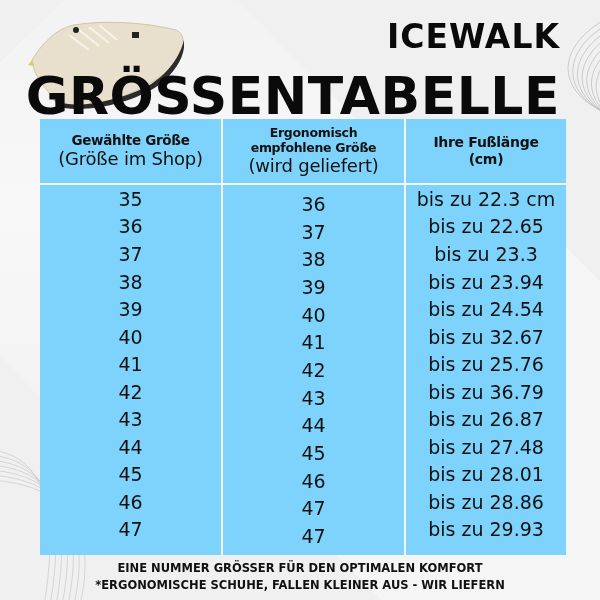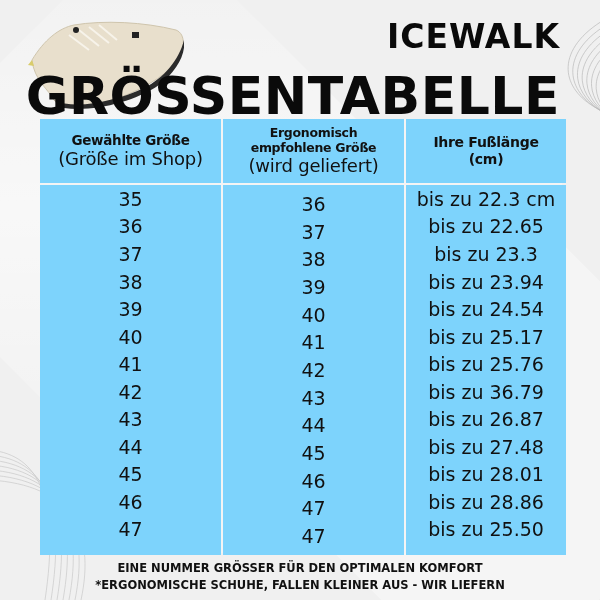--- a/index.html
+++ b/index.html
@@ -142,27 +142,27 @@
     <div class="val" style="top:313px">47</div>
     <div class="val" style="top:341px">47</div>
   </div>
 
   <div class="cell col">
     <div class="val" style="top:4px">bis zu 22.3 cm</div>
     <div class="val" style="top:31px">bis zu 22.65</div>
     <div class="val" style="top:59px">bis zu 23.3</div>
     <div class="val" style="top:87px">bis zu 23.94</div>
     <div class="val" style="top:114px">bis zu 24.54</div>
-    <div class="val" style="top:142px">bis zu 25.17</div>
+    <div class="val" style="top:142px">bis zu 32.67</div>
     <div class="val" style="top:169px">bis zu 25.76</div>
     <div class="val" style="top:197px">bis zu 36.79</div>
     <div class="val" style="top:224px">bis zu 26.87</div>
     <div class="val" style="top:252px">bis zu 27.48</div>
     <div class="val" style="top:279px">bis zu 28.01</div>
     <div class="val" style="top:307px">bis zu 28.86</div>
-    <div class="val" style="top:334px">bis zu 25.50</div>
+    <div class="val" style="top:334px">bis zu 29.93</div>
   </div>
 </div>
 
 <div style="position:absolute; left:0; right:0; top:560px; text-align:center; font-family:'DejaVu Sans', sans-serif; font-weight:bold; font-size:11.5px; line-height:17px; color:#111; letter-spacing:0;">
   <div>EINE NUMMER GRÖSSER FÜR DEN OPTIMALEN KOMFORT</div>
   <div>*ERGONOMISCHE SCHUHE, FALLEN KLEINER AUS - WIR LIEFERN</div>
 </div>
 
 </body></html>

